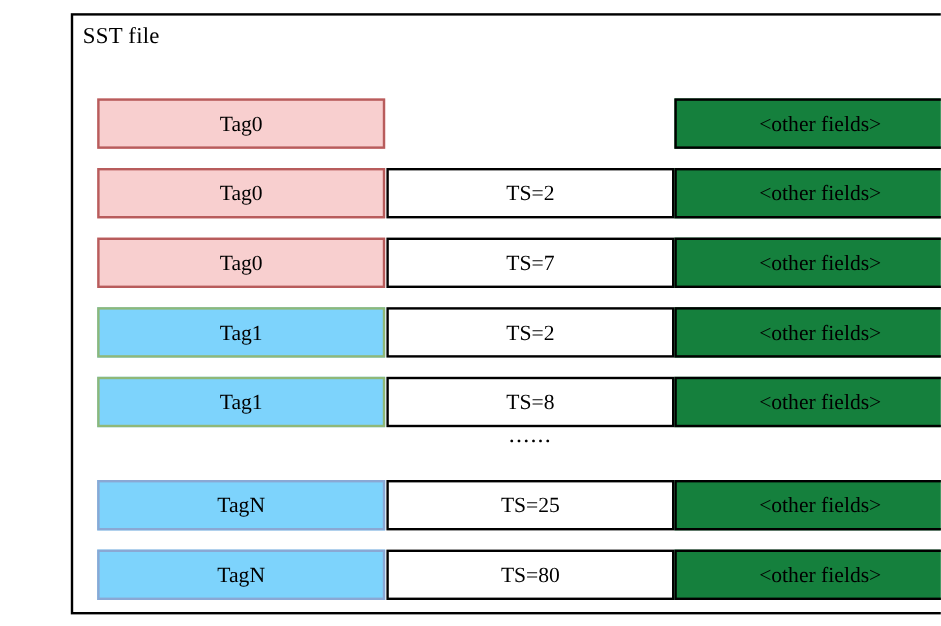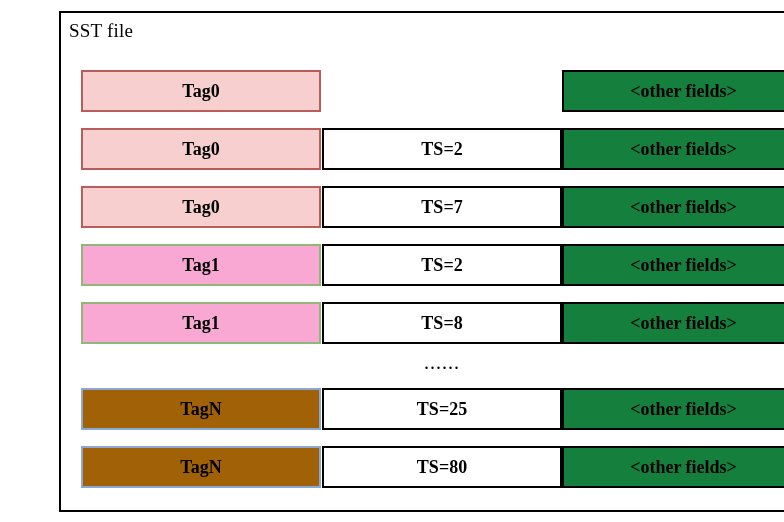--- a/index.html
+++ b/index.html
@@ -55,49 +55,48 @@
 
   .record-row {
     position: absolute;
     left: 20px;
     height: 42px;
     width: 722px;
   }
 
   .cell {
     position: absolute;
-    top: 0;
+    top: 12px;
     height: 42px;
     box-sizing: border-box;
     display: flex;
     align-items: center;
     justify-content: center;
     font-size: 18px;
     line-height: 20px;
     white-space: nowrap;
-    font-weight: bold;
   }
 
   .cell-tag {
     left: 0;
     width: 240px;
     border: 2px solid #b85c5c;
     background: #f8cfcf;
   }
   .cell-tag.tone-pink {
     border-color: #b85c5c;
     background: #f8cfcf;
   }
   .cell-tag.tone-green {
     border-color: #8fb878;
-    background: #f9a8d4;
+    background: #7dd3fc;
   }
   .cell-tag.tone-blue {
     border-color: #8aa8d4;
-    background: #a16207;
+    background: #7dd3fc;
   }
 
   .cell-ts {
     left: 241px;
     width: 240px;
     border: 2px solid #000000;
     background: #ffffff;
   }
 
   .cell-other {

